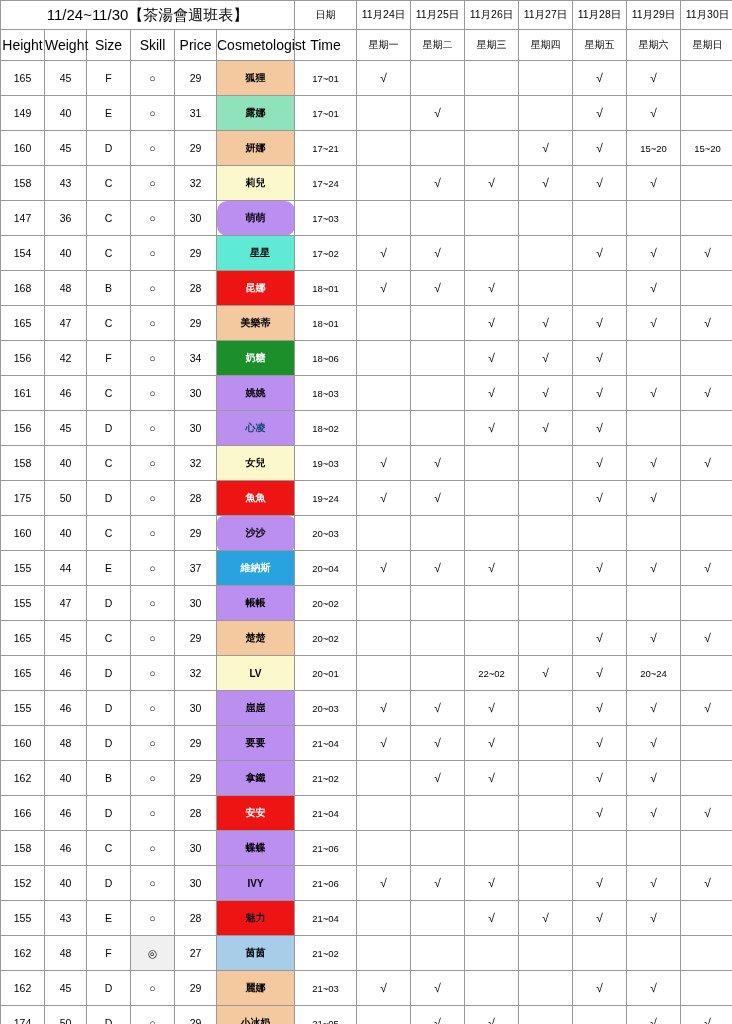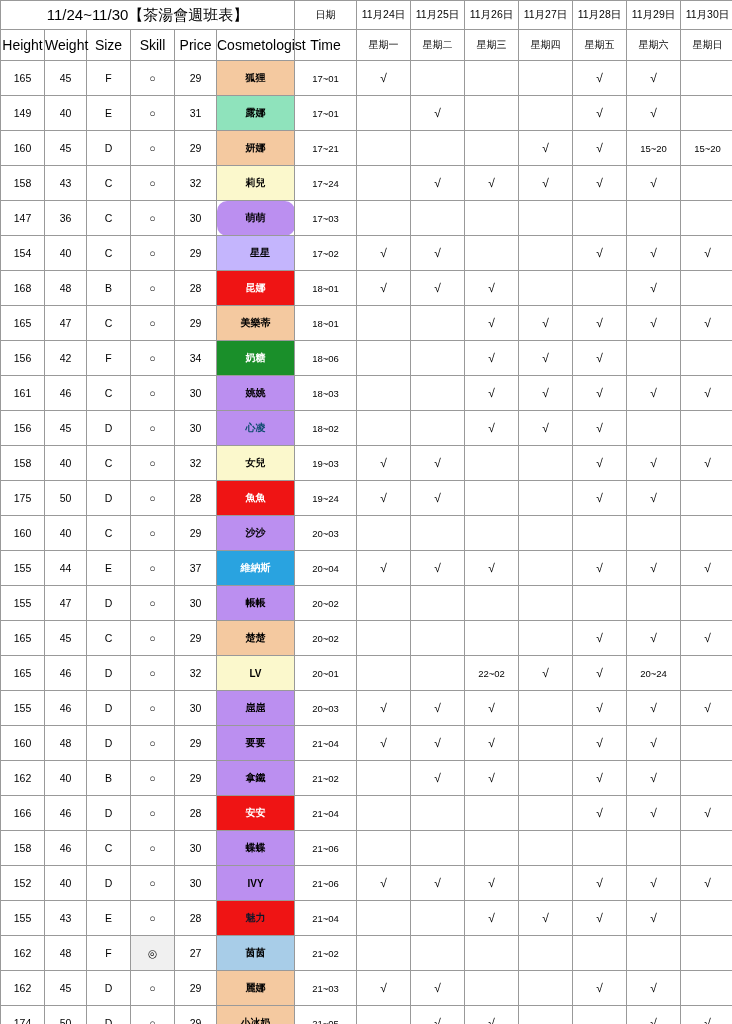--- a/index.html
+++ b/index.html
@@ -158,21 +158,21 @@
           <td class="rng"></td>
           <td class="rng"></td>
           <td class="rng"></td>
         </tr>
         <tr class="row">
           <td class="num">154</td>
           <td class="num">40</td>
           <td class="num">C</td>
           <td class="num">○</td>
           <td class="num">29</td>
-          <td class="name" style="background:#c4b5fd;color:#000000;padding-left:9px;">星星</td>
+          <td class="name" style="background:#5eead4;color:#000000;padding-left:9px;">星星</td>
           <td class="time">17~02</td>
           <td class="chk">√</td>
           <td class="chk">√</td>
           <td class="rng"></td>
           <td class="rng"></td>
           <td class="chk">√</td>
           <td class="chk">√</td>
           <td class="chk">√</td>
         </tr>
         <tr class="row">
@@ -286,21 +286,21 @@
           <td class="chk">√</td>
           <td class="chk">√</td>
           <td class="rng"></td>
         </tr>
         <tr class="row">
           <td class="num">160</td>
           <td class="num">40</td>
           <td class="num">C</td>
           <td class="num">○</td>
           <td class="num">29</td>
-          <td class="name" style="background:#bb8ff0;color:#000000;">沙沙</td>
+          <td class="name" style="background:#bb8ff0;color:#000000;border-radius:6px;">沙沙</td>
           <td class="time">20~03</td>
           <td class="rng"></td>
           <td class="rng"></td>
           <td class="rng"></td>
           <td class="rng"></td>
           <td class="rng"></td>
           <td class="rng"></td>
           <td class="rng"></td>
         </tr>
         <tr class="row">

